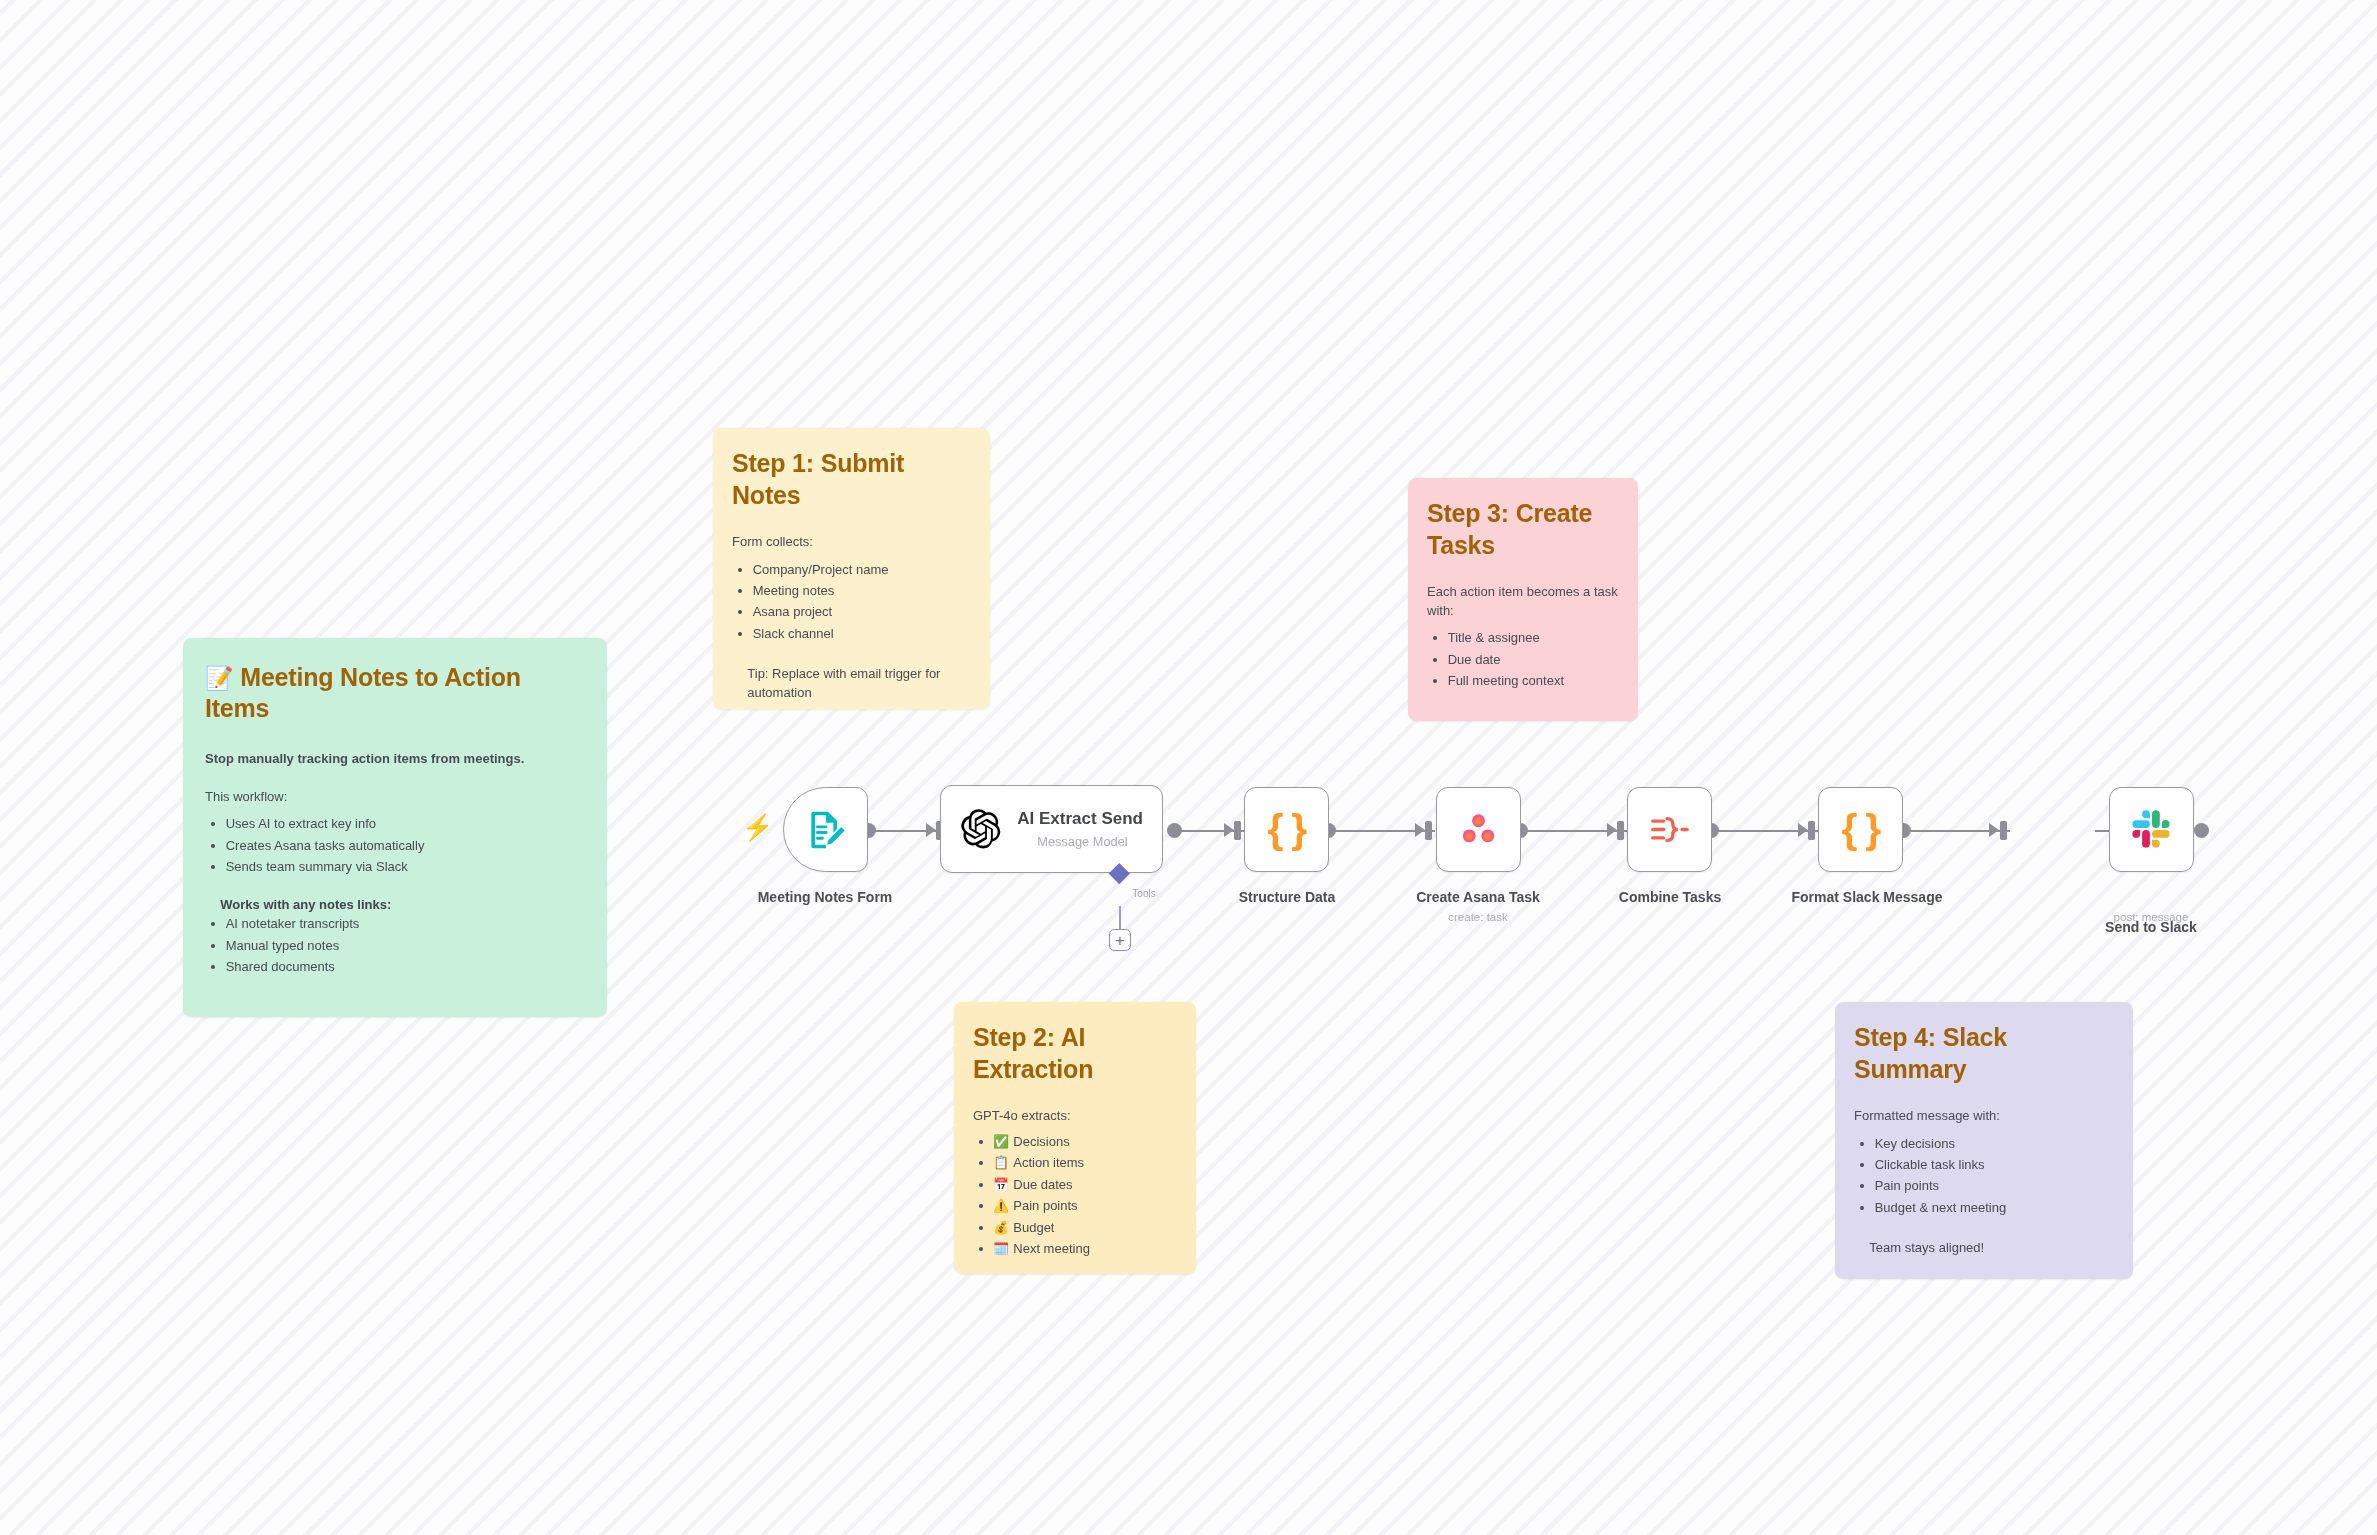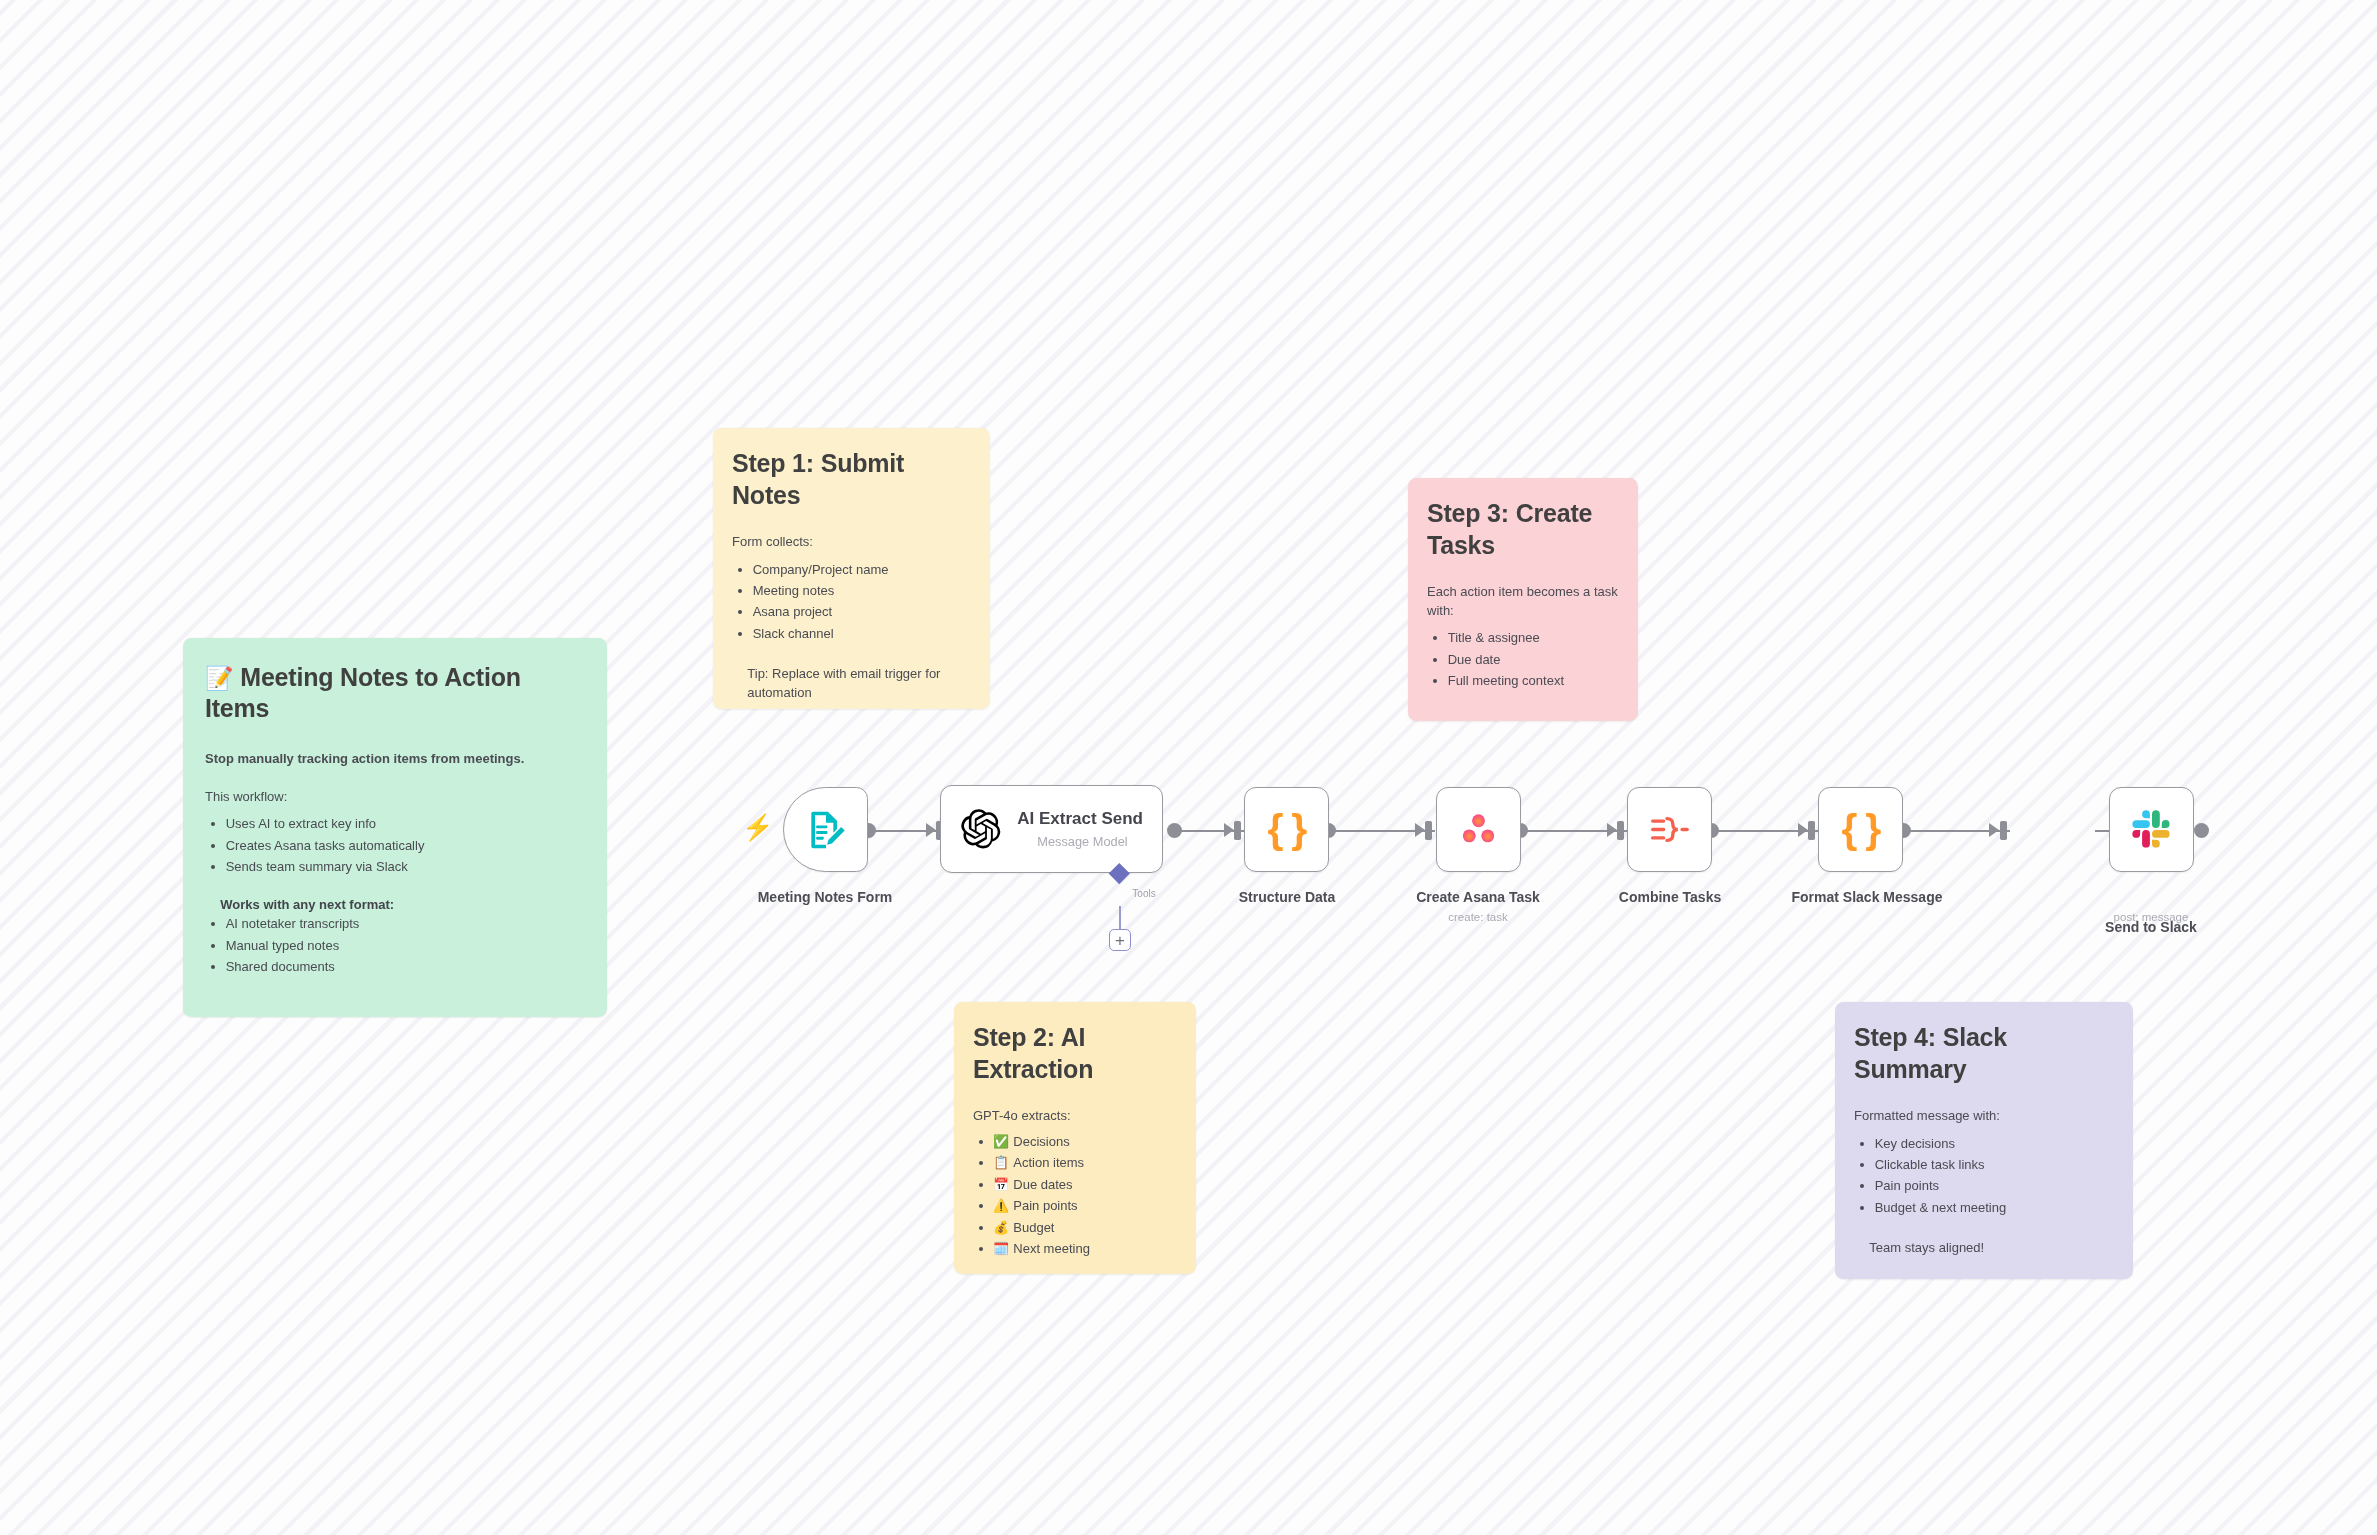--- a/index.html
+++ b/index.html
@@ -27,21 +27,21 @@
   
   .note {
     position: absolute;
     border-radius: 8.5px;
     box-sizing: border-box;
     box-shadow: 0 0.9px 1.7px rgba(20,20,40,0.07);
   }
   .note .note-title {
     font-size: 25px;
     font-weight: bold;
-    color: #404040;
+    color: #a16207;
     line-height: 1.25;
     margin: 0 0 25.5px 0;
     letter-spacing: -0.2px;
   }
   .note .note-title .emoji {
     font-size: 23px;
     margin-right: 6.8px;
   }
   .note .note-lead {
     font-size: 13px;
@@ -221,21 +221,21 @@
     <div class="note-title">
       <span class="emoji">📝</span><span>Meeting Notes to Action Items</span>
     </div>
     <p class="note-lead bold">Stop manually tracking action items from meetings.</p>
     <p class="note-lead" style="margin-bottom:6.8px;">This workflow:</p>
     <ul>
       <li>Uses AI to extract key info</li>
       <li>Creates Asana tasks automatically</li>
       <li>Sends team summary via Slack</li>
     </ul>
-    <div class="sub-head">Works with any next format:</div>
+    <div class="sub-head">Works with any notes links:</div>
     <ul>
       <li>AI notetaker transcripts</li>
       <li>Manual typed notes</li>
       <li>Shared documents</li>
     </ul>
   </div>
 
   <div class="note" id="note-step1" style="padding:20.4px 19px;">
     <div class="note-title" style="margin-bottom:22px;">Step 1: Submit Notes</div>
     <p class="note-lead" style="margin-bottom:6.8px;">Form collects:</p>

